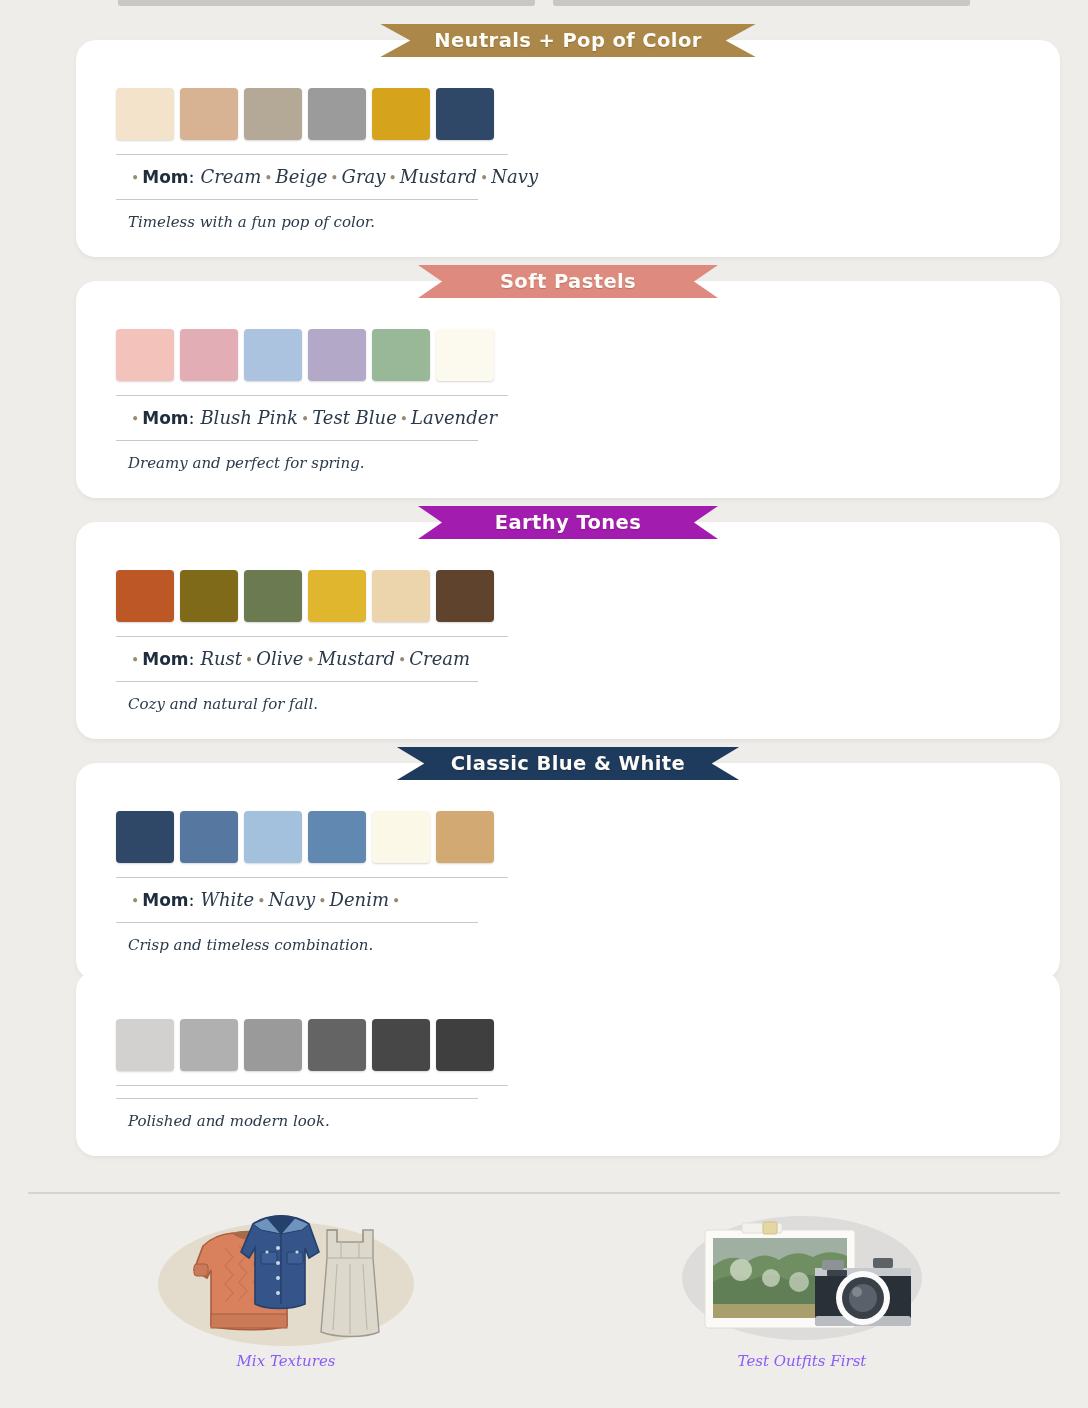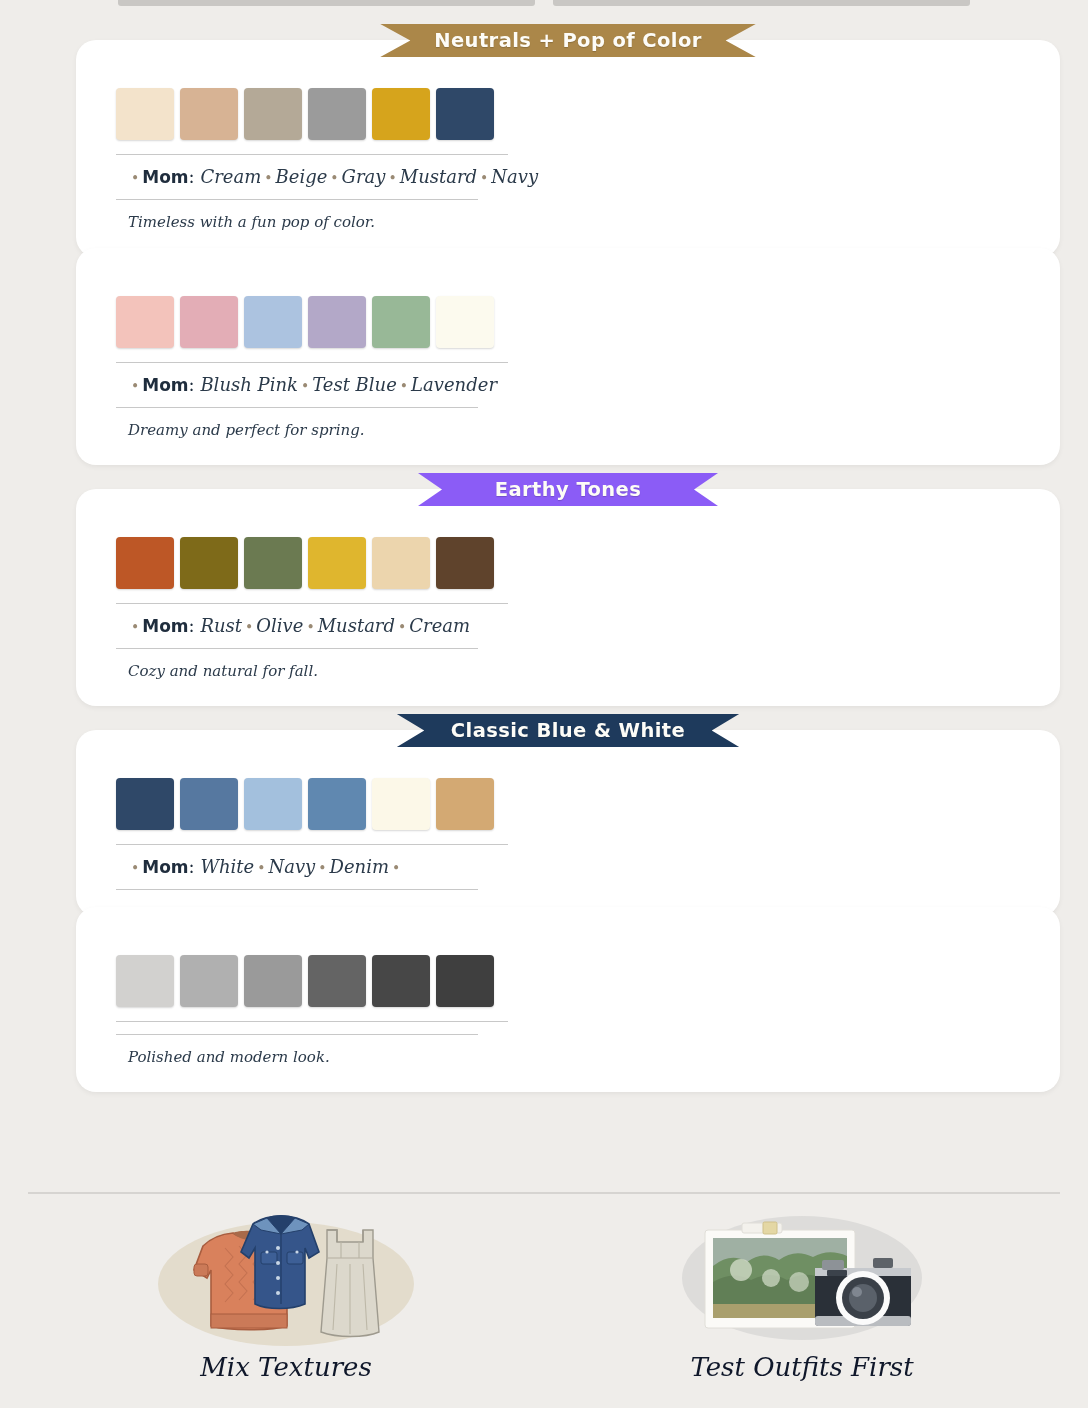--- a/index.html
+++ b/index.html
@@ -161,22 +161,22 @@
     height: 140px;
     position: relative;
     display: flex;
     align-items: center;
     justify-content: center;
   }
   .tip-label {
     margin-top: 4px;
     font-family: "DejaVu Serif", serif;
     font-style: italic;
-    font-size: 26px;
-    color: #0f172a;
+    font-size: 15px;
+    color: #8b5cf6;
   }
 </style>
 </head>
 <body>
 
 <div class="top-sliver-wrap">
   <div class="top-sliver"></div>
   <div class="top-sliver"></div>
 </div>
 
@@ -192,37 +192,38 @@
           <div class="swatch" title="Mustard" style="background: rgb(214, 164, 28);"></div>
           <div class="swatch" title="Navy" style="background: rgb(47, 72, 104);"></div>
         </div>
         <div class="rule"></div>
         <div class="mom-line"><span class="dot">•</span><span class="mom">Mom</span><span class="colon">:</span> <span>Cream</span><span class="dot">•</span><span>Beige</span><span class="dot">•</span><span>Gray</span><span class="dot">•</span><span>Mustard</span><span class="dot">•</span><span>Navy</span></div>
         <div class="rule short"></div>
         <div class="note-line">Timeless with a fun pop of color.</div>
       </div>
     </div>
     <div class="card-block">
+      <div class="ribbon" style="background: rgb(222, 138, 126);">Soft Pastels</div>
       <div class="card">
         <div class="swatch-row">
           <div class="swatch" title="Blush Pink" style="background: rgb(243, 195, 187);"></div>
           <div class="swatch" title="Rose" style="background: rgb(227, 173, 182);"></div>
           <div class="swatch" title="Light Blue" style="background: rgb(172, 195, 224);"></div>
           <div class="swatch" title="Lavender" style="background: rgb(179, 168, 200);"></div>
           <div class="swatch" title="Sage" style="background: rgb(152, 184, 151);"></div>
           <div class="swatch" title="Ivory" style="background: rgb(252, 250, 238);"></div>
         </div>
         <div class="rule"></div>
         <div class="mom-line"><span class="dot">•</span><span class="mom">Mom</span><span class="colon">:</span> <span>Blush Pink</span><span class="dot">•</span><span>Test Blue</span><span class="dot">•</span><span>Lavender</span></div>
         <div class="rule short"></div>
         <div class="note-line">Dreamy and perfect for spring.</div>
       </div>
     </div>
     <div class="card-block">
-      <div class="ribbon" style="background: #8b5cf6;">Earthy Tones</div>
+      <div class="ribbon" style="background: #a21caf;">Earthy Tones</div>
       <div class="card">
         <div class="swatch-row">
           <div class="swatch" title="Rust" style="background: rgb(189, 87, 38);"></div>
           <div class="swatch" title="Olive" style="background: rgb(126, 106, 25);"></div>
           <div class="swatch" title="Moss" style="background: rgb(107, 122, 81);"></div>
           <div class="swatch" title="Mustard" style="background: rgb(223, 182, 46);"></div>
           <div class="swatch" title="Cream" style="background: rgb(236, 213, 173);"></div>
           <div class="swatch" title="Brown" style="background: rgb(95, 67, 44);"></div>
         </div>
         <div class="rule"></div>
@@ -238,20 +239,21 @@
           <div class="swatch" title="Navy" style="background: rgb(47, 72, 104);"></div>
           <div class="swatch" title="Denim" style="background: rgb(86, 120, 160);"></div>
           <div class="swatch" title="Sky" style="background: rgb(163, 192, 221);"></div>
           <div class="swatch" title="Steel Blue" style="background: rgb(96, 136, 176);"></div>
           <div class="swatch" title="White" style="background: rgb(252, 248, 232);"></div>
           <div class="swatch" title="Tan" style="background: rgb(211, 169, 115);"></div>
         </div>
         <div class="rule"></div>
         <div class="mom-line"><span class="dot">•</span><span class="mom">Mom</span><span class="colon">:</span> <span>White</span><span class="dot">•</span><span>Navy</span><span class="dot">•</span><span>Denim</span><span class="dot">•</span></div>
         <div class="rule short"></div>
+        <div class="note-line">Crisp and timeless combination.</div>
       </div>
     </div>
     <div class="card-block">
       <div class="card">
         <div class="swatch-row">
           <div class="swatch" title="Light Gray" style="background: rgb(210, 209, 207);"></div>
           <div class="swatch" title="Silver" style="background: rgb(176, 176, 176);"></div>
           <div class="swatch" title="Gray" style="background: rgb(154, 154, 154);"></div>
           <div class="swatch" title="Slate" style="background: rgb(100, 100, 100);"></div>
           <div class="swatch" title="Charcoal" style="background: rgb(71, 71, 71);"></div>

